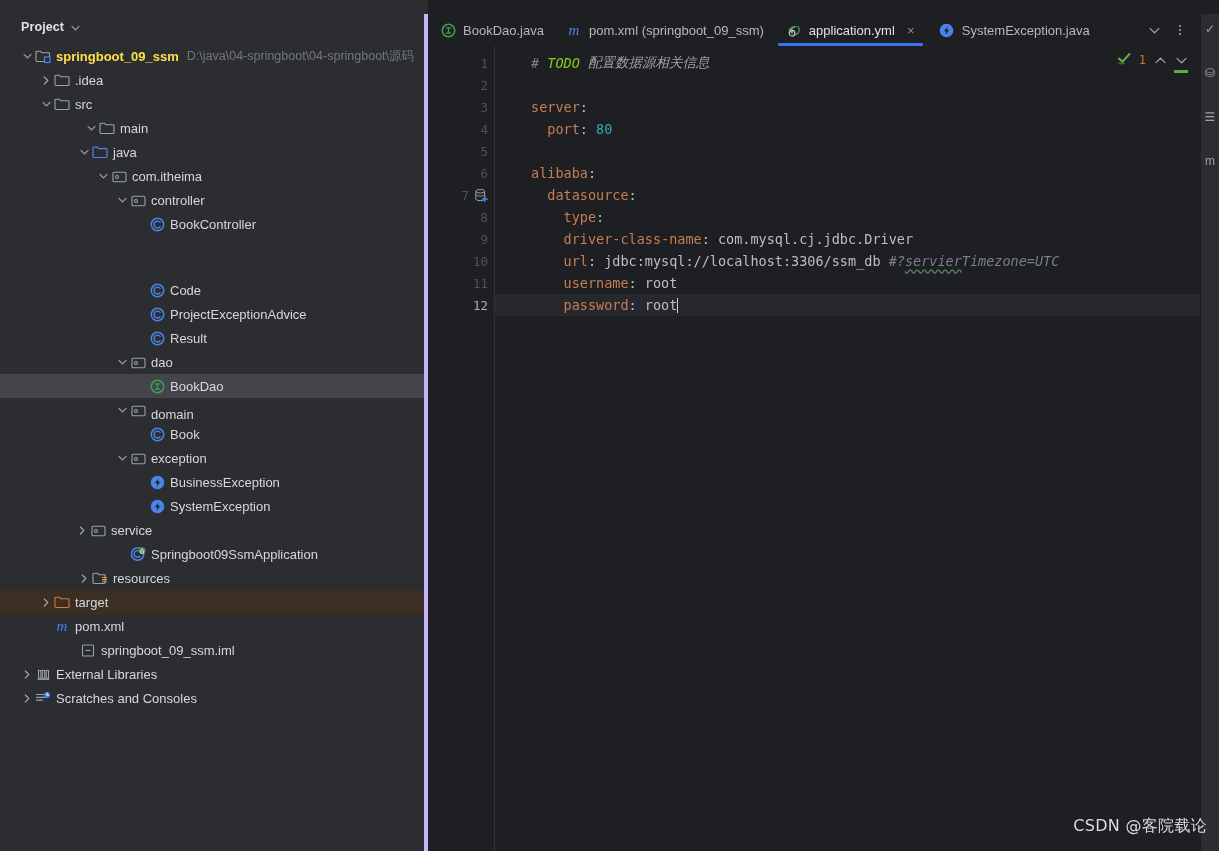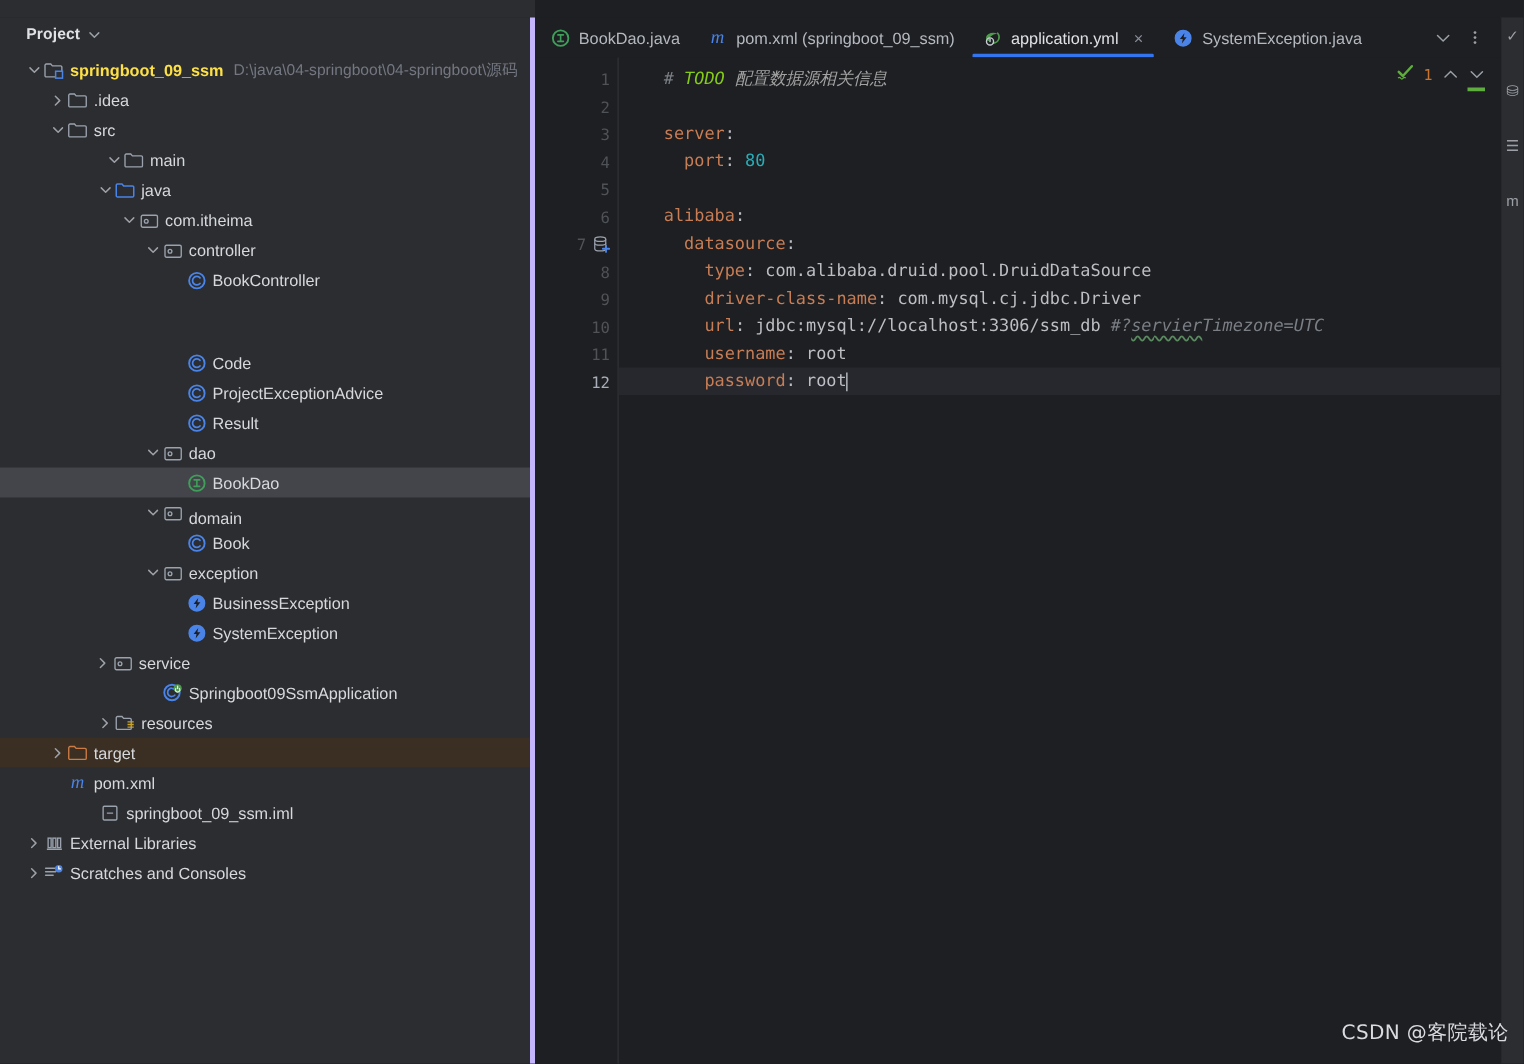--- a/index.html
+++ b/index.html
@@ -772,21 +772,21 @@
             </div>
           </div>
         <div class="code" id="code">
             <div class="cline"><span class="k-comment"># </span><span class="k-todo-kw">TODO</span><span class="k-todo"> 配置数据源相关信息</span></div>
             <div class="cline"></div>
             <div class="cline"><span class="k-key">server</span><span class="k-punct">:</span></div>
             <div class="cline"><span class="k-key">  port</span><span class="k-punct">: </span><span class="k-num">80</span></div>
             <div class="cline"></div>
             <div class="cline"><span class="k-key">alibaba</span><span class="k-punct">:</span></div>
             <div class="cline"><span class="k-key">  datasource</span><span class="k-punct">:</span></div>
-            <div class="cline"><span class="k-key">    type</span><span class="k-punct">: </span><span class="k-val">com.alibaba.druid.pool.DruidDataSource</span></div>
+            <div class="cline"><span class="k-key">    type</span><span class="k-punct">: </span></div>
             <div class="cline"><span class="k-key">    driver-class-name</span><span class="k-punct">: </span><span class="k-val">com.mysql.cj.jdbc.Driver</span></div>
             <div class="cline"><span class="k-key">    url</span><span class="k-punct">: </span><span class="k-val">jdbc:mysql://localhost:3306/ssm_db </span><span class="k-comment">#?</span><span class="k-comment squiggle">servier</span><span class="k-comment">Timezone=UTC</span></div>
             <div class="cline"><span class="k-key">    username</span><span class="k-punct">: </span><span class="k-val">root</span></div>
             <div class="cline cur"><span class="k-key">    password</span><span class="k-punct">: </span><span class="k-val">root</span><span class="caret"></span></div>
           </div>
       </div>
     </div>
 
     <div class="rightbar" id="rightbar">
         <div class="rb-ico">✓</div>

